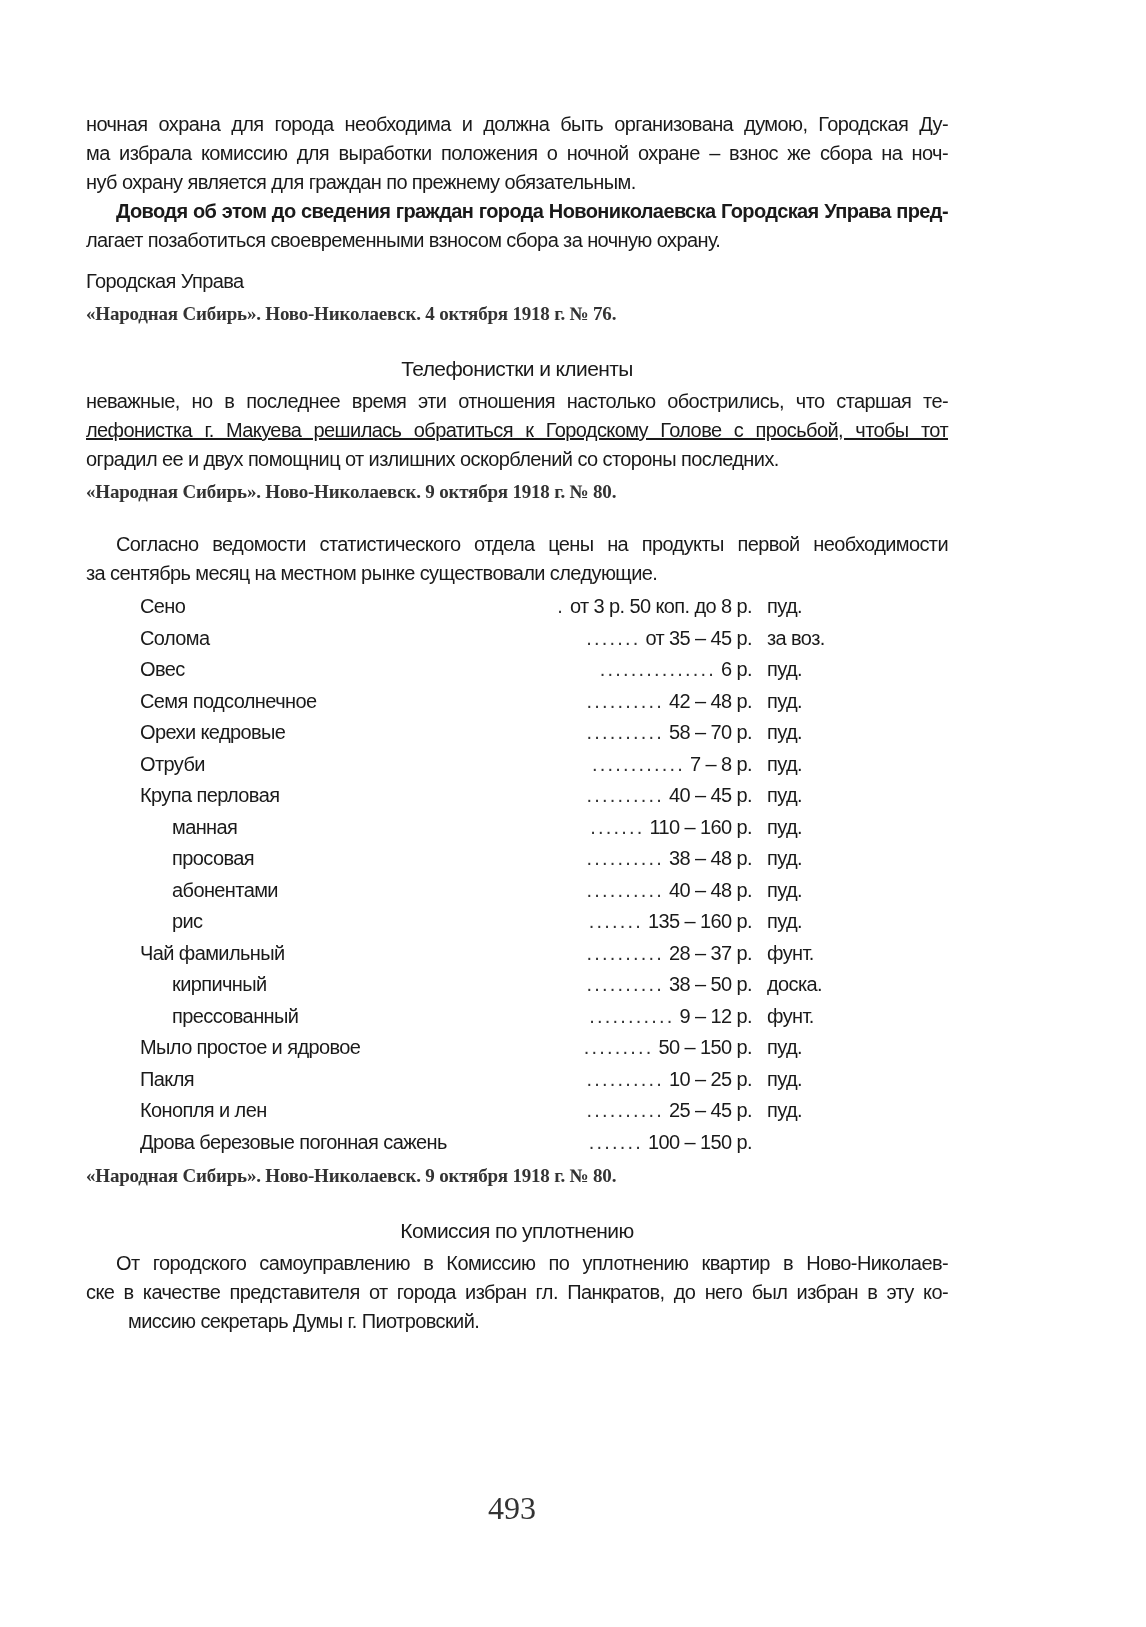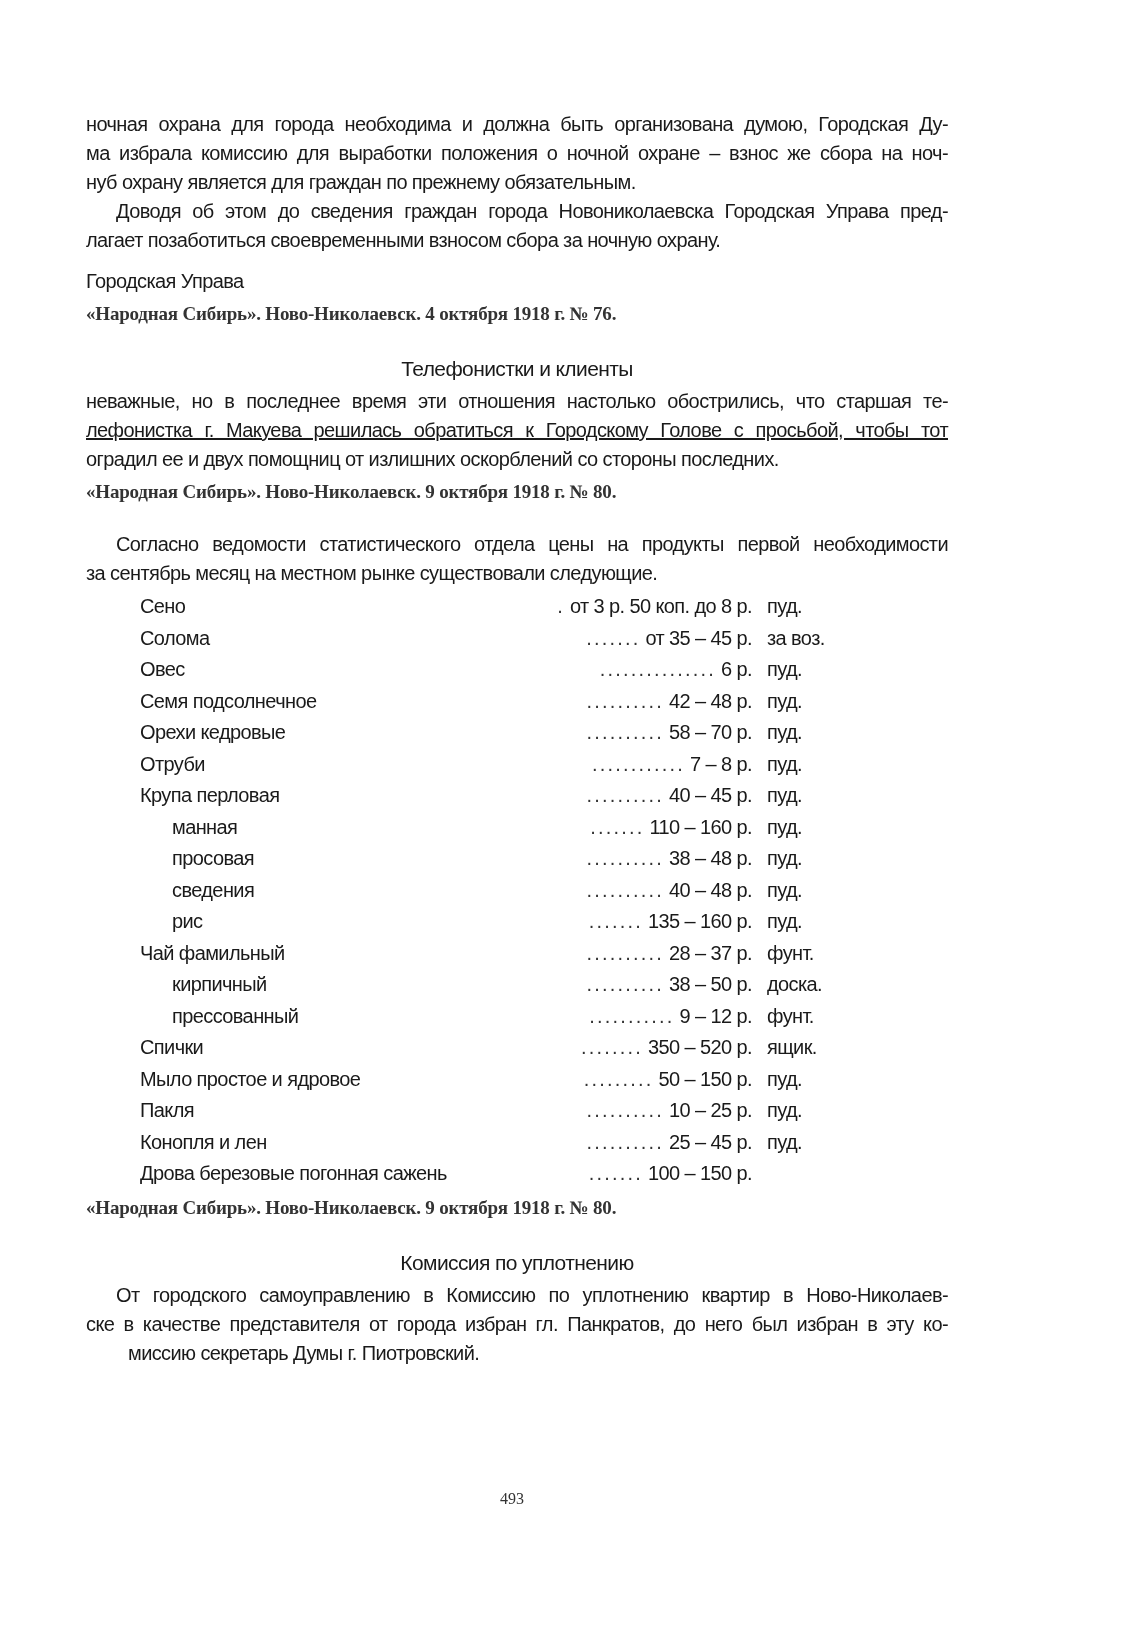--- a/index.html
+++ b/index.html
@@ -99,38 +99,38 @@
       top: 0;
       white-space: nowrap;
     }
     .page-number {
       position: absolute;
       left: 0;
       width: 1024px;
       top: 1490px;
       text-align: center;
       font-family: "Liberation Serif", "DejaVu Serif", serif;
-      font-size: 16px;
+      font-size: 32px;
       color: #333;
     }
     .section { margin: 0; }
   </style>
 </head>
 <body>
 
 <div class="page">
 
   <div class="section">
     <p class="body-text">
       <span class="line" style="display: block;">ночная охрана для города необходима и должна быть организована думою, Городская Ду-</span>
       <span class="line" style="display: block;">ма избрала комиссию для выработки положения о ночной охране – взнос же сбора на ноч-</span>
       <span class="line last" style="display: block;">нуб охрану является для граждан по прежнему обязательным.</span>
     </p>
     <p class="body-text">
-      <span class="line" style="padding-left: 30px; display: block;">Доводя об этом до сведения граждан города Новониколаевска Городская Управа пред-</span>
+      <span class="line" style="padding-left: 30px; display: block; font-weight: bold;">Доводя об этом до сведения граждан города Новониколаевска Городская Управа пред-</span>
       <span class="line last" style="display: block;">лагает позаботиться своевременными взносом сбора за ночную охрану.</span>
     </p>
     <p class="signature">Городская Управа</p>
     <p class="source">«Народная Сибирь». Ново-Николаевск. 4 октября 1918 г. № 76.</p>
   </div>
 
   <div class="section" style="margin-top:26px">
     <h2 class="heading">Телефонистки и клиенты</h2>
     <p class="body-text" style="margin-top:3px">
       <span class="line" style="display: block;">неважные, но в последнее время эти отношения настолько обострились, что старшая те-</span>
@@ -186,21 +186,21 @@
           <span class="price-name sub">манная</span>
           <span class="price-value"><span class="price-dots">.......</span> <span>110 – 160 р.</span></span>
           <span class="price-unit">пуд.</span>
         </div>
         <div class="price-row">
           <span class="price-name sub">просовая</span>
           <span class="price-value"><span class="price-dots">..........</span> <span>38 – 48 р.</span></span>
           <span class="price-unit">пуд.</span>
         </div>
         <div class="price-row">
-          <span class="price-name sub">сведения</span>
+          <span class="price-name sub">абонентами</span>
           <span class="price-value"><span class="price-dots">..........</span> <span>40 – 48 р.</span></span>
           <span class="price-unit">пуд.</span>
         </div>
         <div class="price-row">
           <span class="price-name sub">рис</span>
           <span class="price-value"><span class="price-dots">.......</span> <span>135 – 160 р.</span></span>
           <span class="price-unit">пуд.</span>
         </div>
         <div class="price-row">
           <span class="price-name">Чай фамильный</span>
@@ -209,25 +209,20 @@
         </div>
         <div class="price-row">
           <span class="price-name sub">кирпичный</span>
           <span class="price-value"><span class="price-dots">..........</span> <span>38 – 50 р.</span></span>
           <span class="price-unit">доска.</span>
         </div>
         <div class="price-row">
           <span class="price-name sub">прессованный</span>
           <span class="price-value"><span class="price-dots">...........</span> <span>9 – 12 р.</span></span>
           <span class="price-unit">фунт.</span>
-        </div>
-        <div class="price-row">
-          <span class="price-name">Спички</span>
-          <span class="price-value"><span class="price-dots">........</span> <span>350 – 520 р.</span></span>
-          <span class="price-unit">ящик.</span>
         </div>
         <div class="price-row">
           <span class="price-name">Мыло простое и ядровое</span>
           <span class="price-value"><span class="price-dots">.........</span> <span>50 – 150 р.</span></span>
           <span class="price-unit">пуд.</span>
         </div>
         <div class="price-row">
           <span class="price-name">Пакля</span>
           <span class="price-value"><span class="price-dots">..........</span> <span>10 – 25 р.</span></span>
           <span class="price-unit">пуд.</span>

